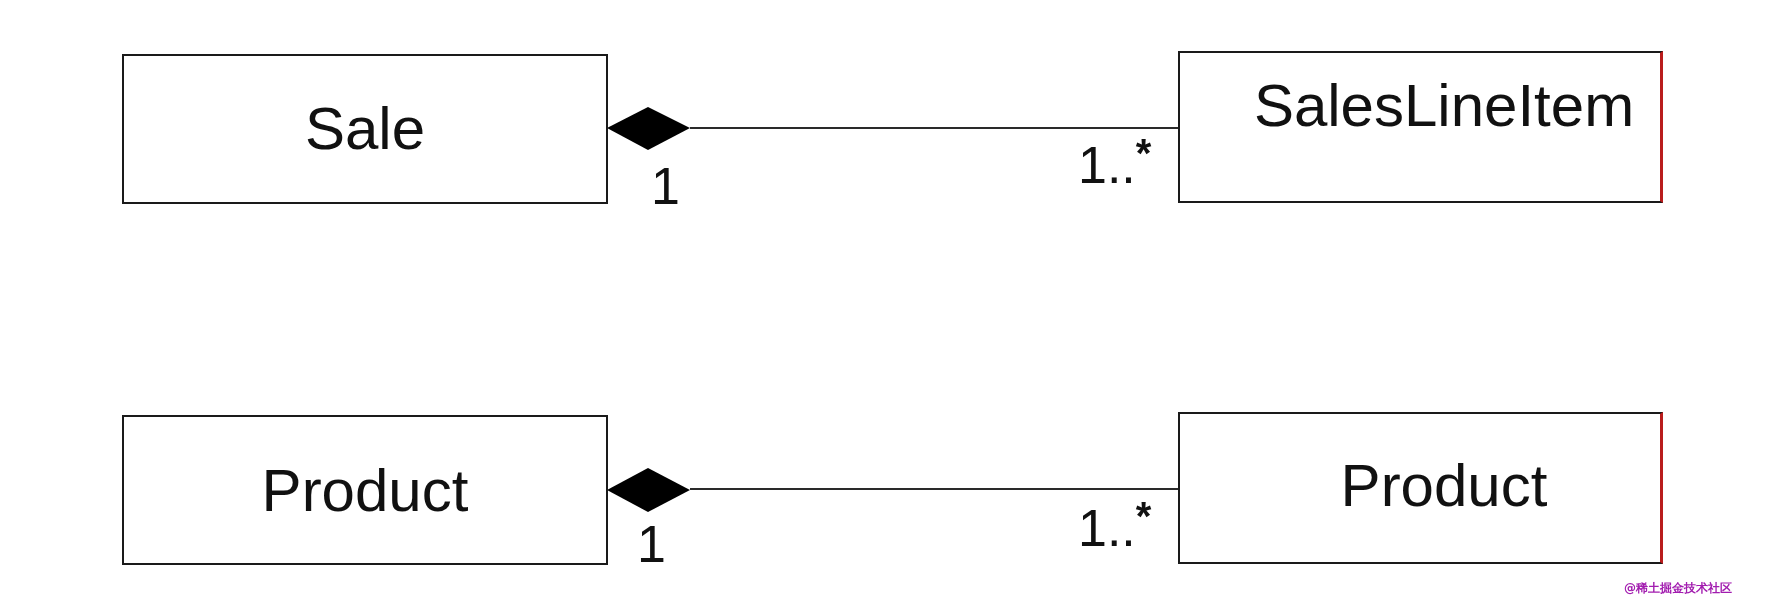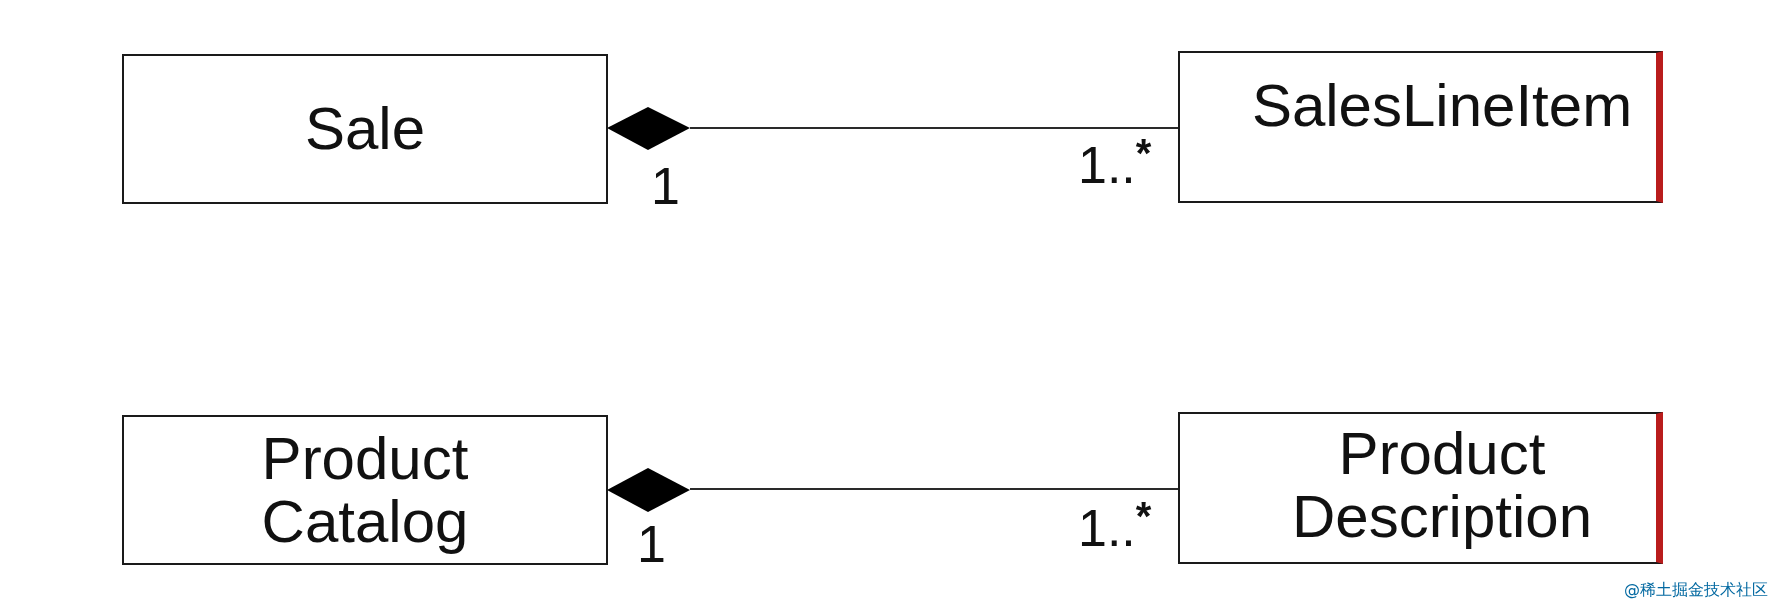--- a/index.html
+++ b/index.html
@@ -30,21 +30,21 @@
       position: absolute;
       box-sizing: border-box;
       border: 2px solid #1a1a1a;
       background: #ffffff;
       display: flex;
       flex-direction: column;
       align-items: center;
       justify-content: center;
     }
     .box.open-right {
-      border-right: 7px solid #b91c1c;
+      border-right: 3px solid #b91c1c;
       padding-left: 48px;
     }
     .cls-name {
       font-size: 60px;
       line-height: 63px;
       text-align: center;
       white-space: nowrap;
       color: #111111;
       letter-spacing: 0px;
     }
@@ -59,23 +59,24 @@
       font-size: 40px;
       position: relative;
       top: -16px;
       font-weight: bold;
     }
     .watermark {
       position: absolute;
       left: 1624px;
       top: 580px;
       font-family: "DejaVu Sans", sans-serif;
-      font-size: 16px;
-      color: #0369a1;
+      font-size: 12px;
+      color: #a21caf;
       white-space: nowrap;
+      font-weight: bold;
     }
   </style>
 </head>
 <body>
 
 <div class="stage">
 
   <svg class="links" viewBox="0 0 1792 612">
 
     <line x1="690" y1="128" x2="1179" y2="128" stroke="#2a2a2a" stroke-width="2.2"></line>
@@ -94,28 +95,26 @@
 
   <div class="box open-right" style="left:1178px; top:51px; width:485px; height:152px;">
     <div class="cls-name" style="margin-top:-44px;">SalesLineItem</div>
   </div>
   <div class="mult" style="left:1078px; top:139px;">
     <span>1..</span><span class="star">*</span>
   </div>
 
   <div class="box" style="left:122px; top:415px; width:486px; height:150px;">
     <div class="cls-name">Product</div>
-    <div class="cls-name">Catalog</div>
   </div>
   <div class="mult" style="left:637px; top:518px;">
     <span>1</span>
   </div>
 
   <div class="box open-right" style="left:1178px; top:412px; width:485px; height:152px;">
     <div class="cls-name" style="margin-top:-6px;">Product</div>
-    <div class="cls-name">Description</div>
   </div>
   <div class="mult" style="left:1078px; top:502px;">
     <span>1..</span><span class="star">*</span>
   </div>
 
   <div class="watermark">@稀土掘金技术社区</div>
 </div>
 
 </body></html>

